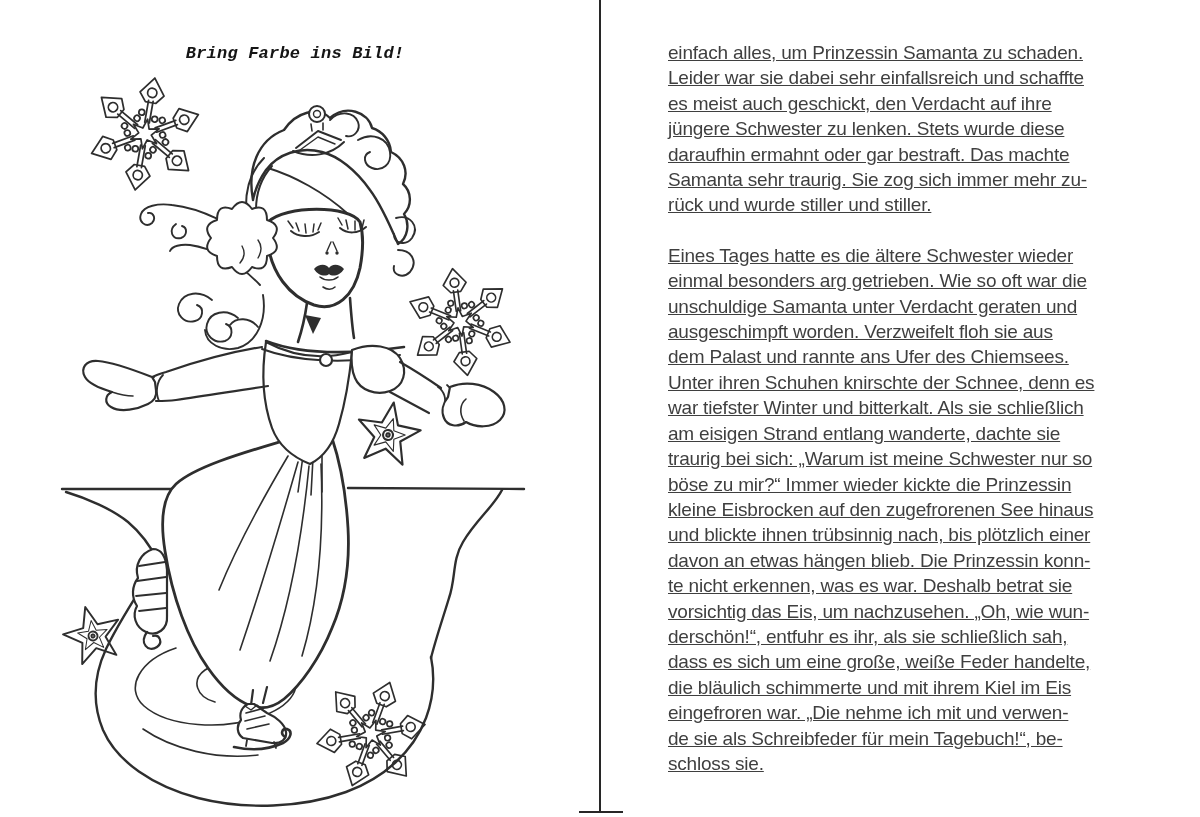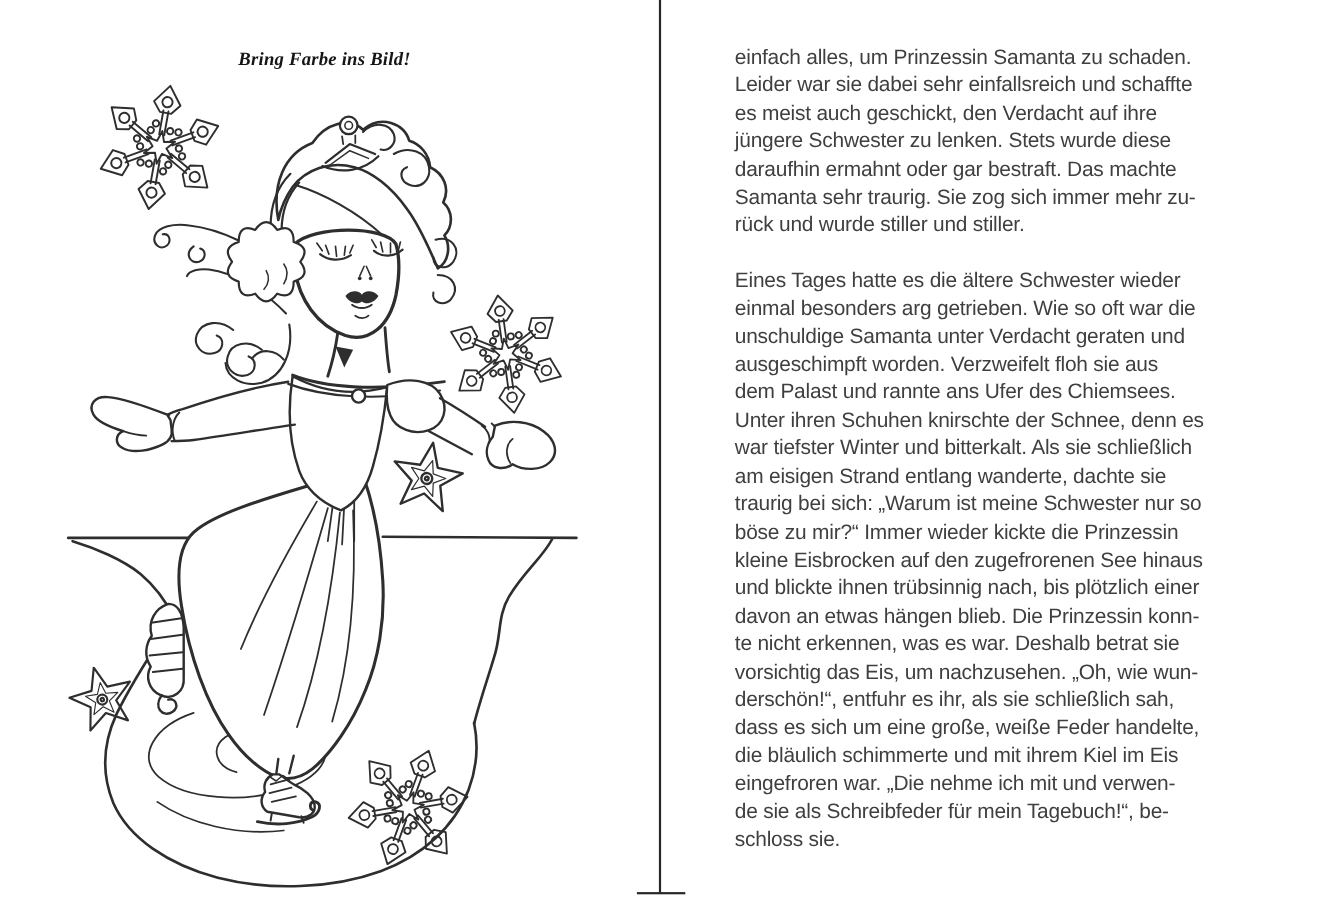--- a/index.html
+++ b/index.html
@@ -10,31 +10,31 @@
   .page-divider {
     position:absolute; left:599px; top:0; width:2px; height:812px;
     background:#272727;
   }
   .page-divider-foot {
     position:absolute; left:579px; top:811px; width:44px; height:2px;
     background:#272727;
   }
   .coloring-title {
     position:absolute; left:150px; top:44px; width:290px; text-align:center;
-    font-family:Liberation Serif, serif; font-style:italic; font-weight:bold;
+    font-family:Liberation Mono, monospace; font-style:italic; font-weight:bold;
     font-size:17px; letter-spacing:0.2px; color:#151515;
   }
   .illustration {
     position:absolute; left:0; top:0; width:600px; height:817px;
   }
   .story {
     position:absolute; left:668px; top:40px; width:500px;
     color:#3f3f3f; font-size:19px; line-height:25.4px; letter-spacing:-0.2px;
   }
-  .story p { margin:0 0 25px 0; white-space:pre; }
+  .story p { margin:0 0 25px 0; white-space:pre;text-decoration:underline; }
   svg .ink  { stroke:#2e2e2e; fill:none; stroke-linecap:round; stroke-linejoin:round; }
   svg .fillw { fill:#ffffff; }
   svg .fillink { fill:#2e2e2e; stroke:none; }
 </style>
 </head>
 <body>
 
 <div class="spread">
 
   <div class="coloring-title">Bring Farbe ins Bild!</div>

